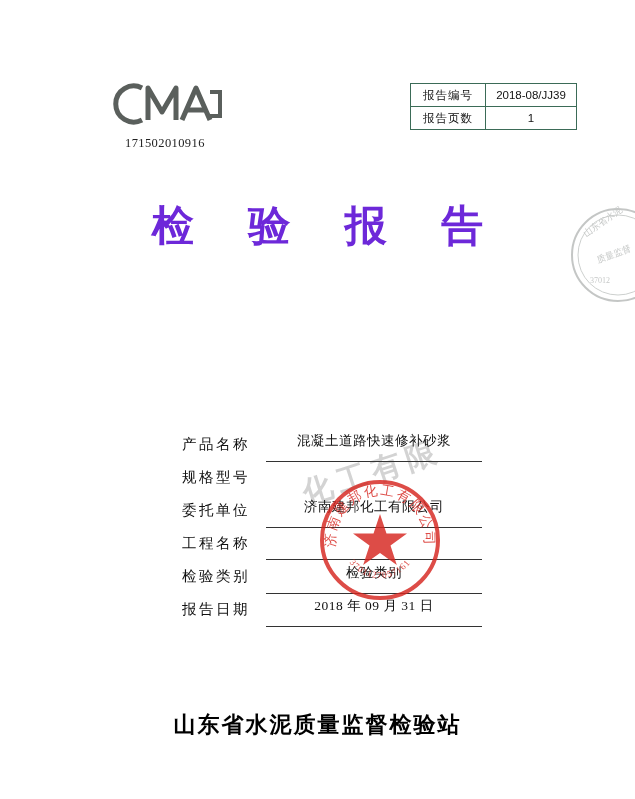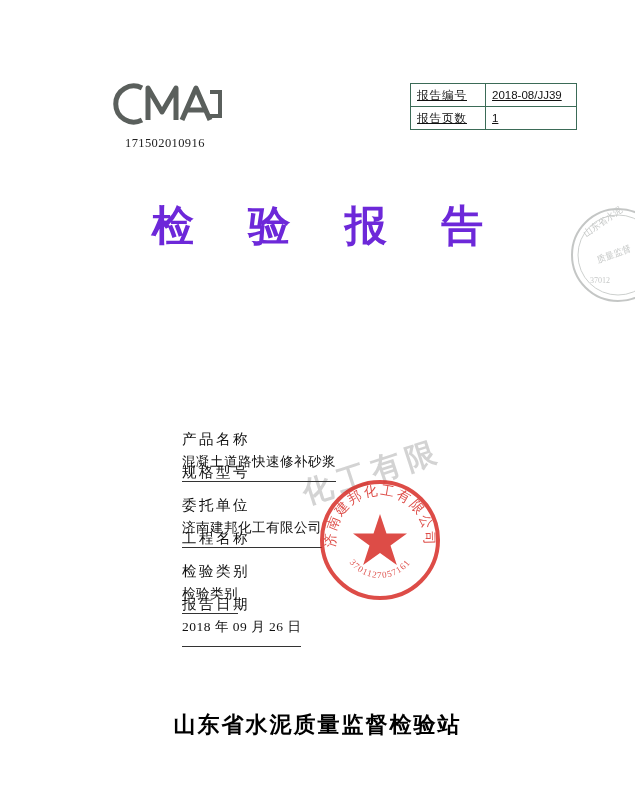--- a/index.html
+++ b/index.html
@@ -45,23 +45,22 @@
     left: 410px;
     top: 83px;
     border-collapse: collapse;
     font-size: 11.5px;
     font-family: "Liberation Sans", sans-serif;
     color: #111;
   }
   .report-table td {
     border: 1px solid #3b6b57;
     padding: 3px 6px;
-    text-align: left;
+    text-align: center;
     height: 16px;
-    text-decoration: underline;
   }
   .report-table td.label {
     width: 62px;
     letter-spacing: 1px;
   }
   .report-table td.value {
     width: 78px;
   }
 
   
@@ -81,23 +80,22 @@
 
   
   .fields {
     position: absolute;
     left: 182px;
     top: 430px;
     width: 300px;
   }
   .field-row {
     display: flex;
-    align-items: flex-start;
+    align-items: center;
     height: 33px;
-    flex-direction: column;
   }
   .field-label {
     font-size: 14.5px;
     font-family: "Liberation Serif", serif;
     letter-spacing: 2.5px;
     white-space: nowrap;
     width: 84px;
     color: #111;
     padding-bottom: 4px;
   }
@@ -223,21 +221,21 @@
   <div class="field-row">
     <div class="field-label">工程名称</div>
     <div class="field-value"></div>
   </div>
   <div class="field-row">
     <div class="field-label">检验类别</div>
     <div class="field-value">检验类别</div>
   </div>
   <div class="field-row">
     <div class="field-label">报告日期</div>
-    <div class="field-value">2018 年 09 月 26 日</div>
+    <div class="field-value">2018 年 09 月 31 日</div>
   </div>
 </div>
 
 <div class="seal">
   <svg viewBox="0 0 124 124" width="124" height="124">
     <circle cx="62" cy="62" r="58" fill="none" stroke="#d6251f" stroke-width="4"></circle>
     <path id="sealTop" d="M 17 62 A 45 45 0 0 1 107 62" fill="none"></path>
     <text fill="#d6251f" font-size="13.5" font-family="Liberation Serif, serif" letter-spacing="2">
       <textPath href="#sealTop" startOffset="50%" text-anchor="middle">济南建邦化工有限公司</textPath>
     </text>

